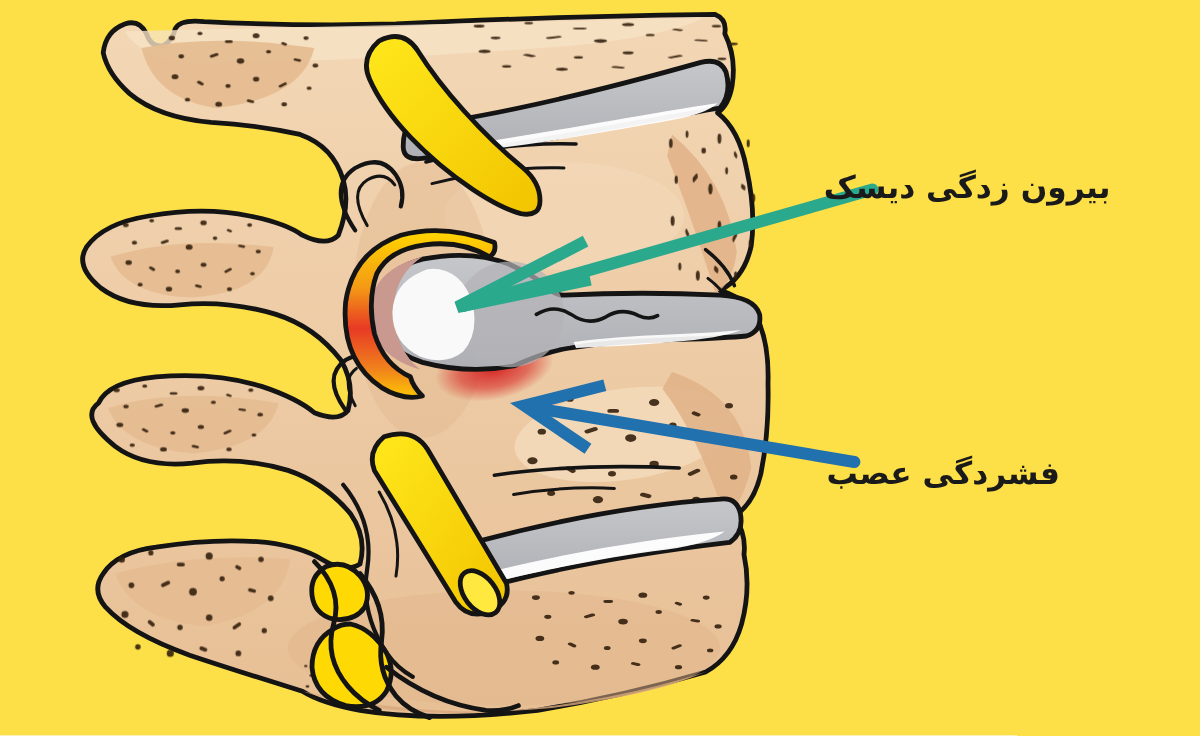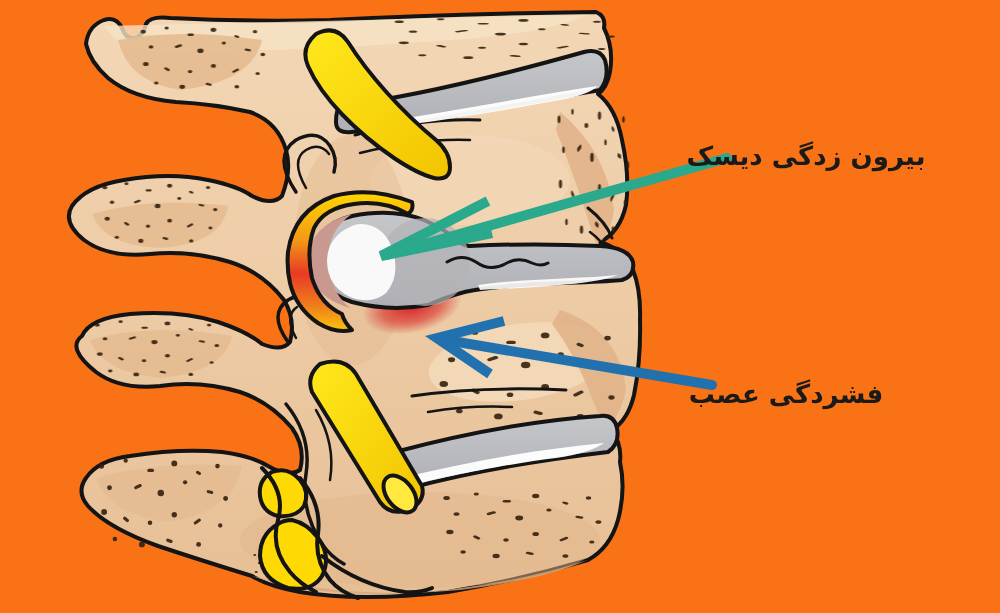--- a/index.html
+++ b/index.html
@@ -1,16 +1,16 @@
 <!DOCTYPE html>
 <html><head>
 <meta charset="utf-8">
 <style>
   html,body{margin:0;padding:0;background:#ffffff;}
-  .stage{position:relative;width:1000px;height:613px;background:#f97316;overflow:hidden;
+  .stage{position:relative;width:1000px;height:613px;background:#fde047;overflow:hidden;
          font-family:"DejaVu Sans","Liberation Sans",sans-serif;}
   svg{display:block}
   text.anno{font-family:"DejaVu Sans","Liberation Sans",sans-serif;font-size:26px;font-weight:bold;direction:rtl;}
 </style>
 </head>
 <body>
 
 <div class="stage">
 <svg width="1000" height="613" viewBox="0 0 1000 613" xmlns="http://www.w3.org/2000/svg">
   <defs>

